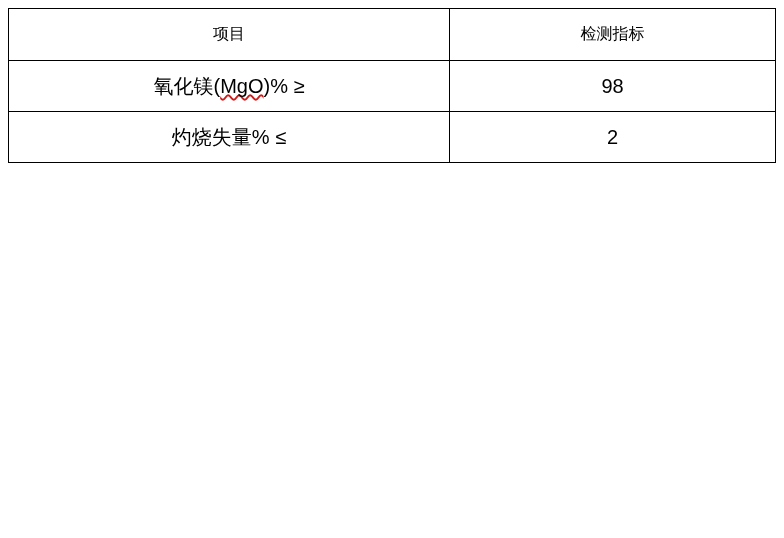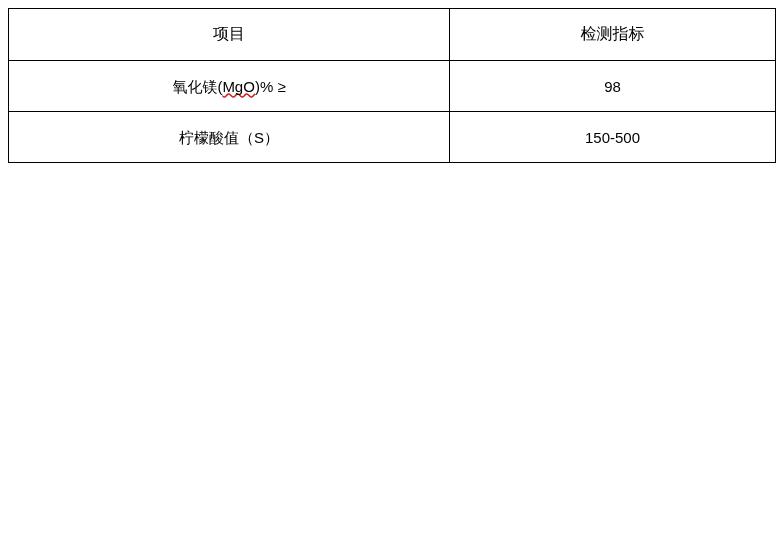--- a/index.html
+++ b/index.html
@@ -23,21 +23,21 @@
   }
   table.spec-table {
     width: 768px;
     border-collapse: collapse;
     table-layout: fixed;
   }
   table.spec-table td {
     border: 1px solid #000000;
     text-align: center;
     vertical-align: middle;
-    font-size: 15px;
+    font-size: 20px;
     line-height: 1.4;
     height: 51px;
     padding: 2px 6px;
     box-sizing: border-box;
     word-break: break-word;
   }
   table.spec-table col.col-item { width: 57.5%; }
   table.spec-table col.col-value { width: 42.5%; }
 
   table.spec-table tr.header-row td {
@@ -71,22 +71,22 @@
 
       <tr>
         <td><span>氧化镁(</span><span class="spell">MgO</span><span>)% ≥</span></td>
         <td class="value-cell">98</td>
       </tr>
 
 
 
 
 
+      <tr>
+        <td><span>灼烧失量% ≤</span><span class="spell"></span><span></span></td>
+        <td class="value-cell">2</td>
+      </tr>
 
-      <tr>
-        <td><span>柠檬酸值（S）</span><span class="spell"></span><span></span></td>
-        <td class="value-cell">150-500</td>
-      </tr>
 
 
     </tbody>
   </table>
 </div>
 
 </body></html>

